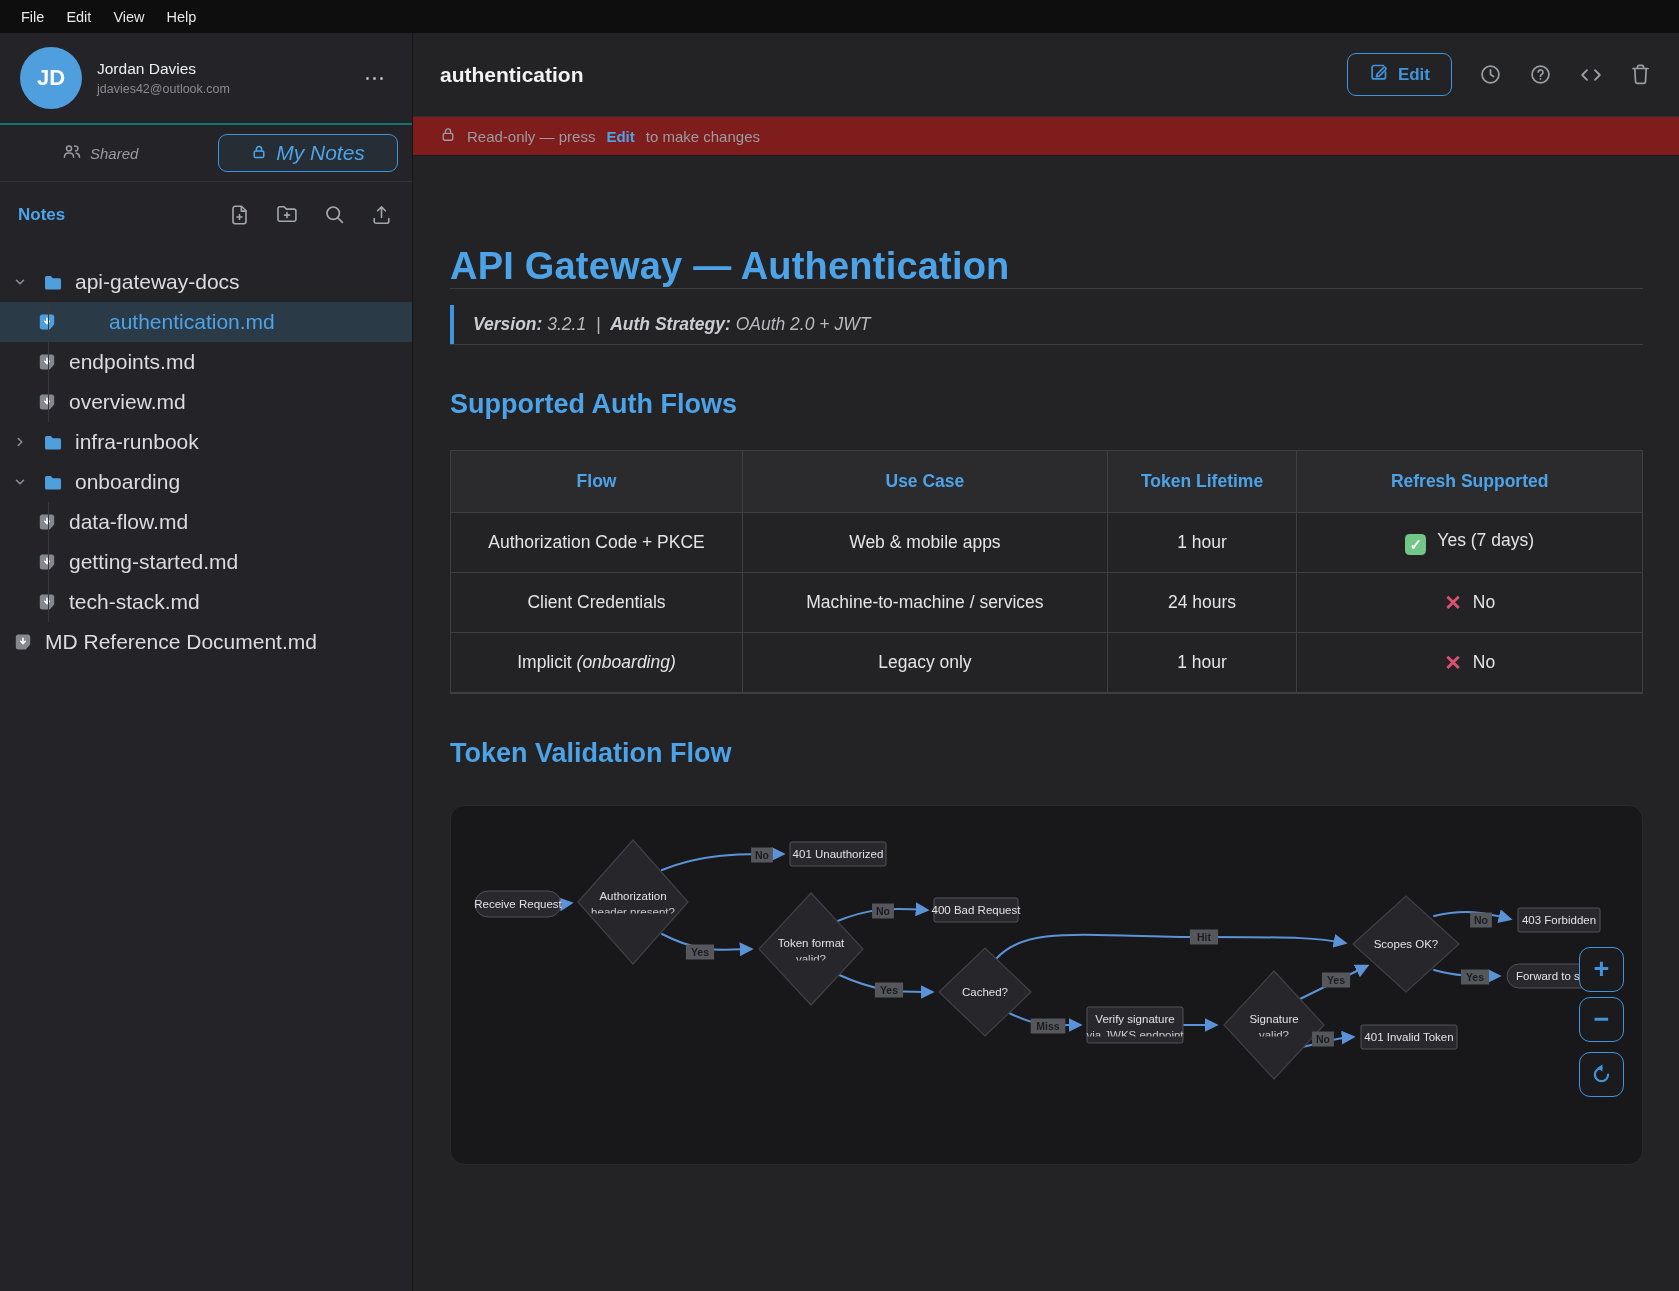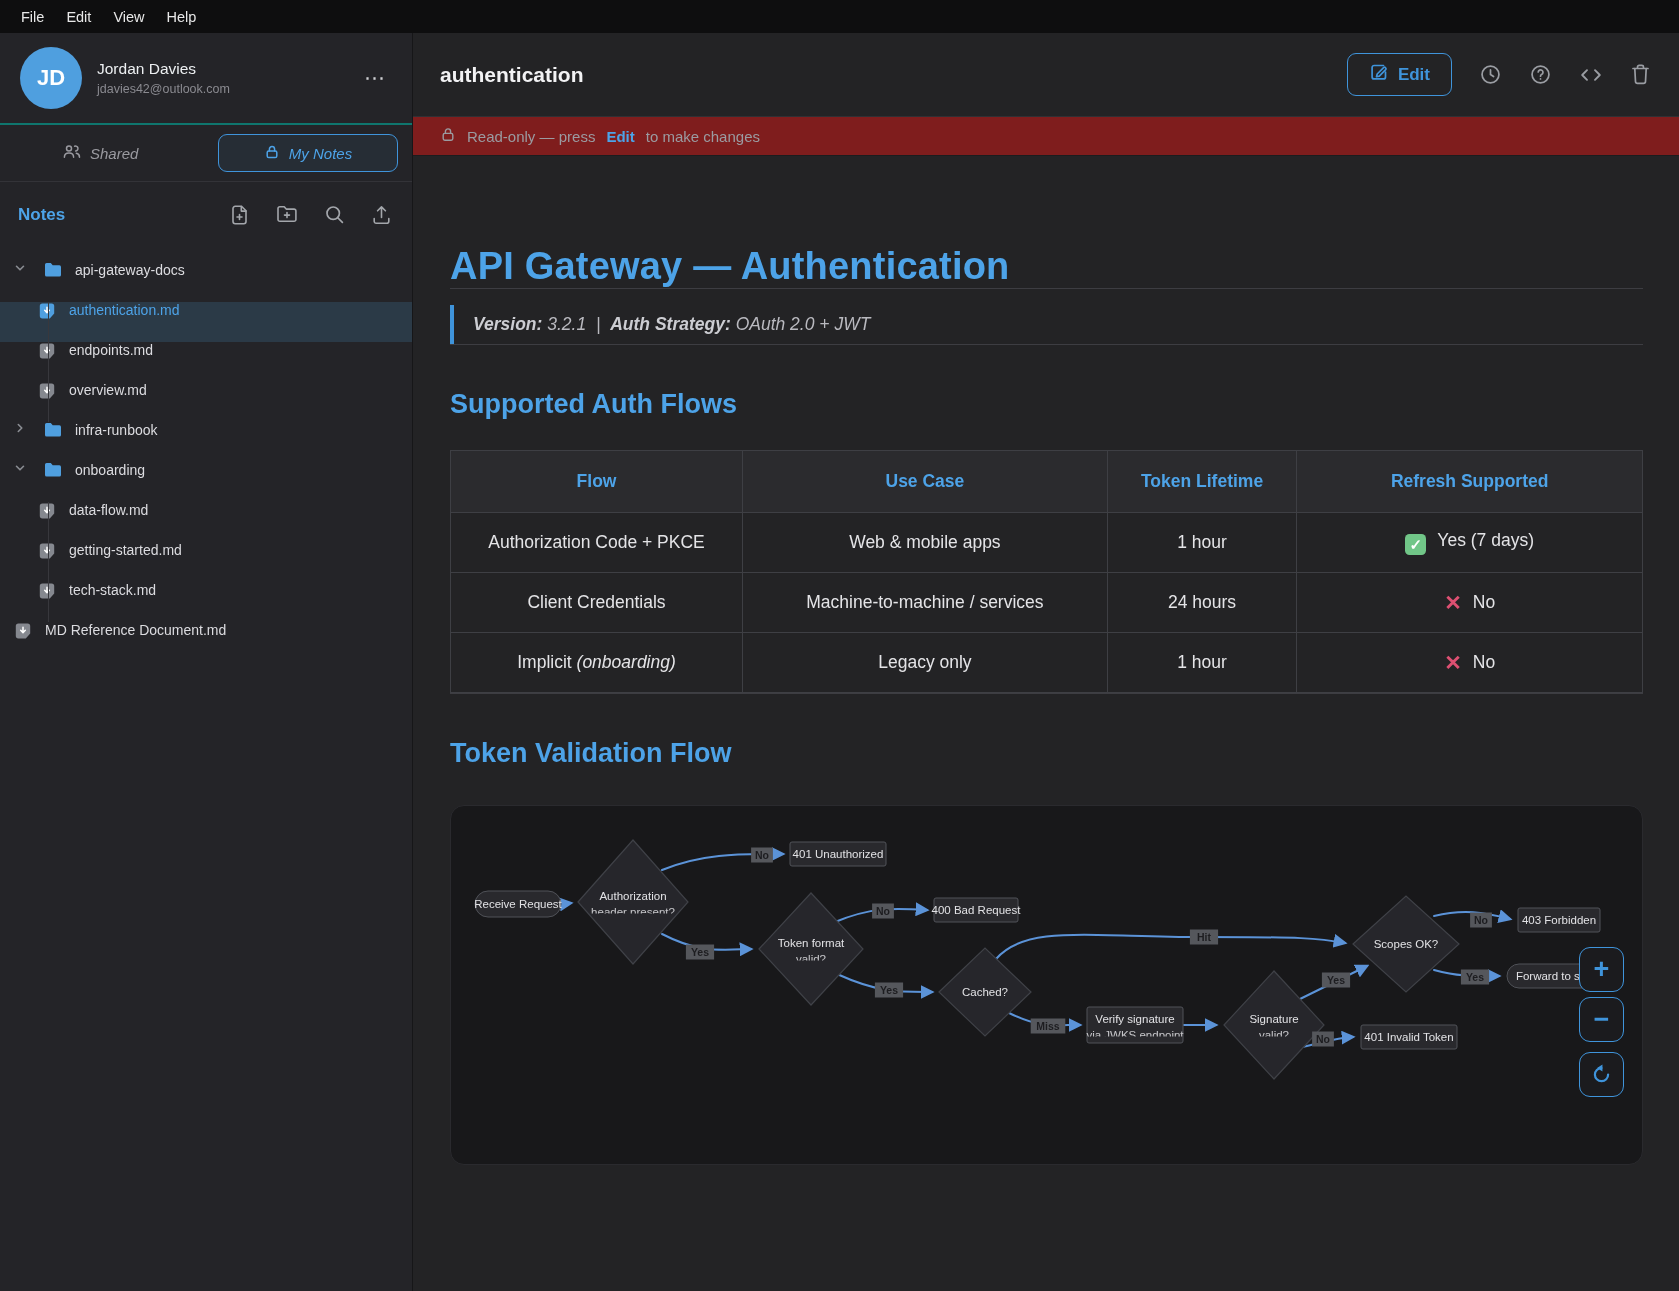--- a/index.html
+++ b/index.html
@@ -17,33 +17,33 @@
   .avatar { width:62px; height:62px; border-radius:50%; background:#4f9fdf; color:#fff; font-size:22px; font-weight:bold;
     display:flex; align-items:center; justify-content:center; flex:none; }
   .pinfo { margin-left:15px; flex:1; min-width:0; }
   .pname { font-size:15.5px; color:#eceff1; }
   .pemail { font-size:12.5px; color:#8a8a90; margin-top:4px; }
   .pmore { color:#cfd0d4; font-size:21px; letter-spacing:1px; padding:4px 6px; cursor:pointer; }
   
   .tabs { height:57px; display:flex; align-items:center; border-bottom:1px solid #333338; padding:0 14px 0 62px;font-style:italic; }
   .tab-shared { display:flex; align-items:center; gap:9px; color:#9a9aa0; font-size:15px; cursor:pointer; }
   .tab-mynotes { margin-left:auto; width:180px; height:38px; border:1.5px solid #3f94db; border-radius:9px;
-    background:rgba(77,163,232,0.07); color:#4da3e8; font-size:15px; display:flex; align-items:center; justify-content:center; gap:9px; cursor:pointer; }
+    background:rgba(77,163,232,0.07); color:#4da3e8; font-size:21px; display:flex; align-items:center; justify-content:center; gap:9px; cursor:pointer; }
   
   .notes-head { padding:22px 20px 4px 18px; display:flex; align-items:center; }
   .notes-title { color:#4da3e8; font-size:17px; font-weight:bold; }
   .notes-tools { margin-left:auto; display:flex; gap:26px; }
   .notes-tools .tool { cursor:pointer; display:flex; }
   
   .tree { padding-top:32px; position:relative; }
-  .trow { height:40px; display:flex; align-items:flex-start; padding-left:14px; font-size:14px; color:#dcdce0;
+  .trow { height:40px; display:flex; align-items:center; padding-left:14px; font-size:21px; color:#dcdce0;
     cursor:pointer; position:relative; }
   .trow .chev { width:30px; display:flex; align-items:center; flex:none; }
   .trow .ticon { margin-right:13px; display:flex; flex:none; }
-  .trow.selected { background:#2b3a47; color:#4da3e8; }
+  .trow.selected { background:#2b3a47; color:#4da3e8;gap:40px; }
   .trow .guide { position:absolute; left:48px; top:0; bottom:0; width:1px; background:#38383d; }
   
   .doc-header { height:84px; display:flex; align-items:center; padding:0 28px 0 27px; border-bottom:1px solid #303034; }
   .doc-title { font-size:21px; font-weight:bold; color:#f2f2f4; }
   .doc-actions { margin-left:auto; display:flex; align-items:center; gap:27px; }
   .edit-btn { display:flex; align-items:center; gap:9px; border:1.5px solid #3f94db; border-radius:9px;
     padding:8px 21px; color:#3f94db; font-size:17px; font-weight:bold; background:transparent; cursor:pointer; }
   .hicon { cursor:pointer; display:flex; }
   
   .banner { height:39px; background:#7f1d1d; display:flex; align-items:center; gap:11px; padding-left:27px;

